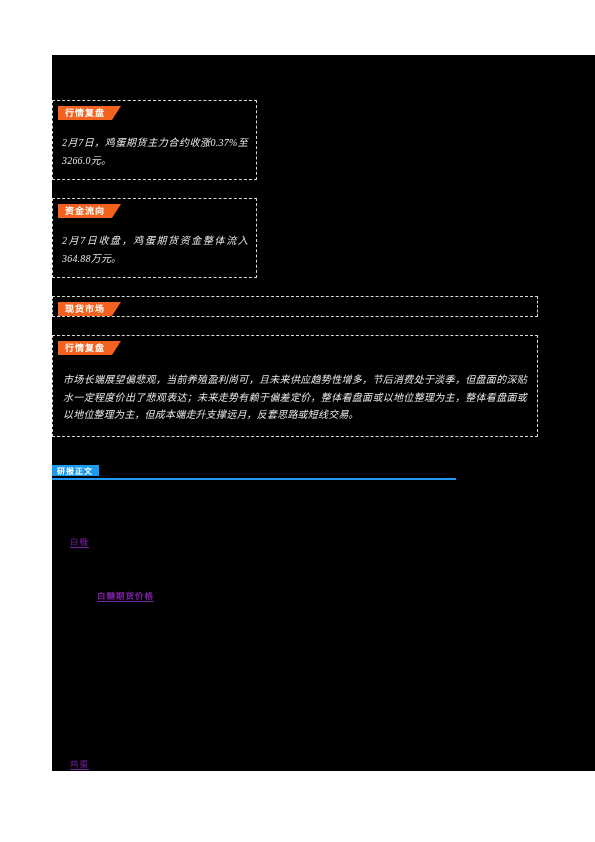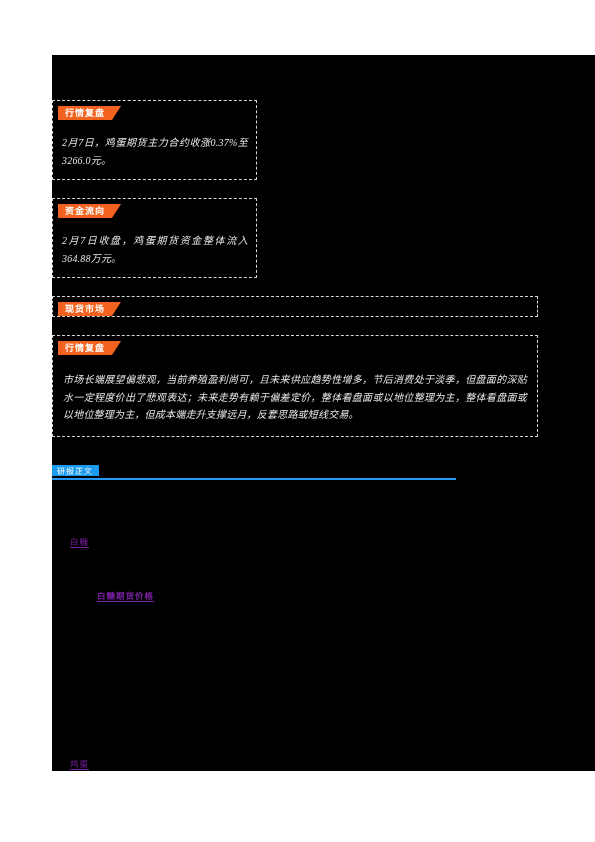--- a/index.html
+++ b/index.html
@@ -107,21 +107,21 @@
   .report-tab {
     position: absolute;
     left: 0;
     top: 0;
     height: 11px;
     line-height: 11px;
     padding: 1px 6px 1px 5px;
     background: #1a9bf0;
     color: #ffffff;
     font-size: 8px;
-    font-weight: normal;
+    font-weight: bold;
     letter-spacing: 1px;
     font-family: "Liberation Sans", "DejaVu Sans", sans-serif;
     box-sizing: border-box;
   }
 
   .report-body {
     position: relative;
     height: 275px;
     margin-top: 37px;
   }

